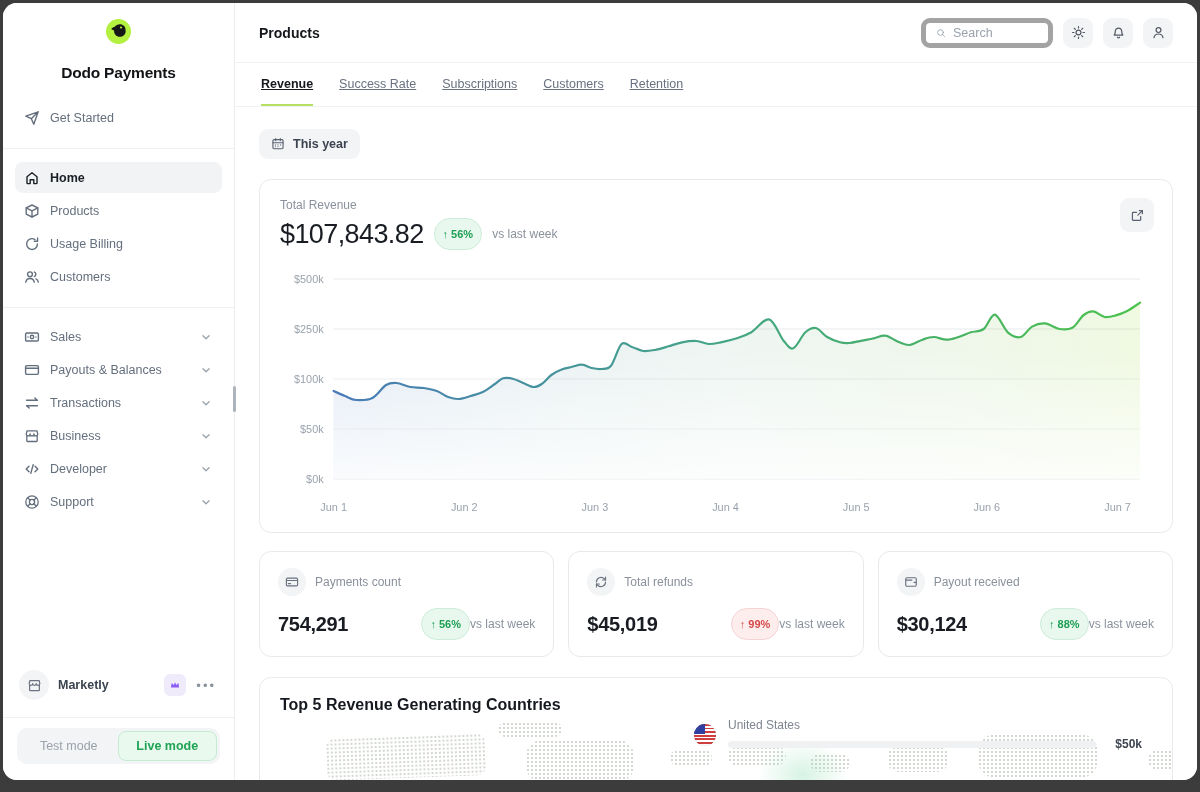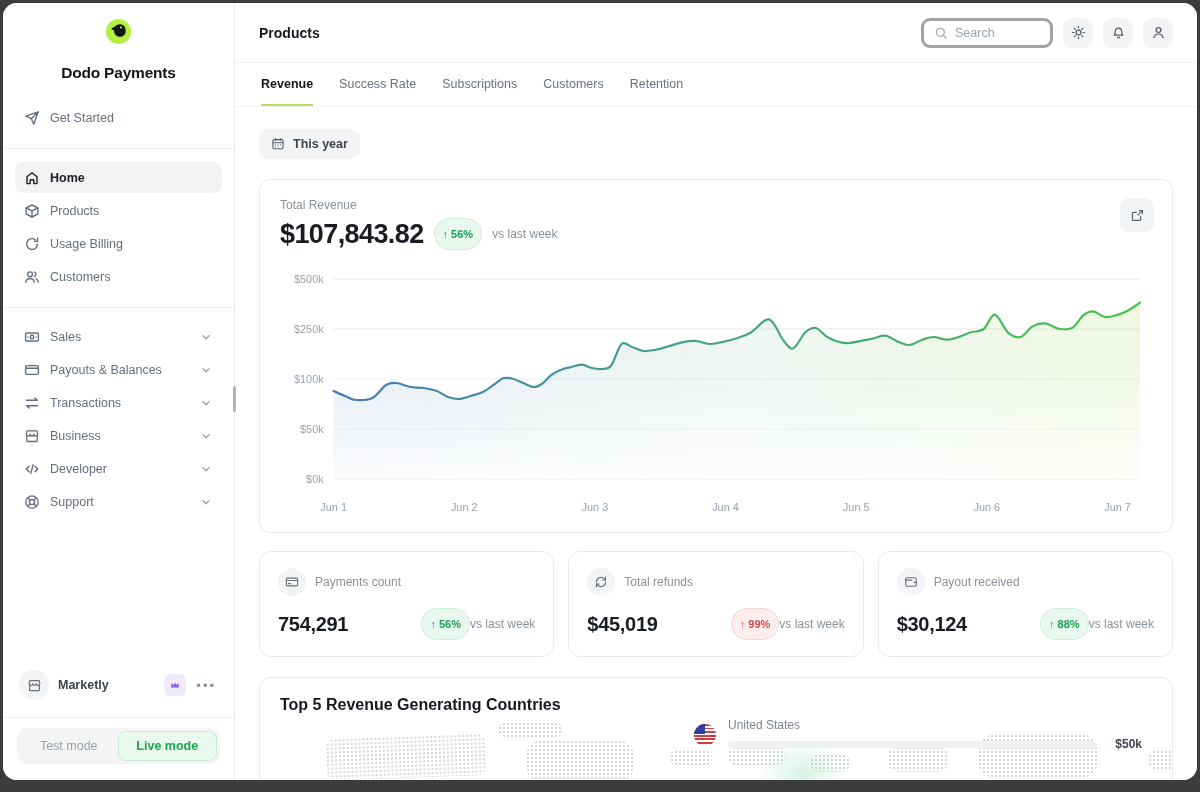--- a/index.html
+++ b/index.html
@@ -28,40 +28,40 @@
   .dots-btn { color:#8a929d; letter-spacing:2px; font-size:13px; cursor:pointer; padding:0 2px; }
   .mode-toggle { margin:10px 14px 16px 14px; background:#f3f4f5; border-radius:10px; padding:3px; display:flex; height:36px; }
   .mode-opt { flex:1; display:flex; align-items:center; justify-content:center; font-size:12.5px; border-radius:8px; color:#9aa2ad; cursor:pointer; }
   .mode-opt.live { background:#e9f9ee; border:1px solid #c4ecd2; color:#1fa355; font-weight:700; }
 
   
   .main { flex:1; display:flex; flex-direction:column; min-width:0; background:#fff; }
   .hdr { height:60px; display:flex; align-items:center; padding:0 24px; border-bottom:1px solid #f1f2f4; }
   .hdr-title { font-size:14px; font-weight:700; color:#15181d; }
   .hdr-right { margin-left:auto; display:flex; align-items:center; gap:10px; }
-  .search-box { display:flex; align-items:center; gap:7px; width:132px; height:30px; border:3px solid #a3a3a3;
+  .search-box { display:flex; align-items:center; gap:7px; width:132px; height:30px; border:5px solid #a3a3a3;
                 border-radius:9px; padding:0 10px; color:#9aa2ad; background:#fff; }
   .search-box input { border:none; outline:none; width:85px; font-size:12.5px; color:#444; background:transparent; font-family:"Liberation Sans",sans-serif; }
   .search-box input::placeholder { color:#9aa2ad; }
   .icon-btn { width:30px; height:30px; border-radius:9px; background:#f3f4f6; display:flex; align-items:center; justify-content:center; color:#555c66; cursor:pointer; border:none; }
 
   .tabs { display:flex; gap:26px; padding:0 26px; border-bottom:1px solid #f1f2f4; height:44px; align-items:flex-end; }
-  .tab { font-size:12.5px; color:#697180; padding-bottom:13px; border-bottom:2px solid transparent; cursor:pointer; }
+  .tab { font-size:12.5px; color:#697180; padding-bottom:13px; border-bottom:2px solid transparent; cursor:pointer;text-decoration:underline; }
   .tab.active { color:#15181d; font-weight:700; border-bottom-color:#b5e061; }
 
   .content { flex:1; padding:22px 24px 0 24px; overflow:hidden; }
   .chip { display:inline-flex; align-items:center; gap:8px; height:30px; padding:0 12px; background:#f3f4f6;
           border:none; border-radius:9px; font-size:12.5px; color:#3c4450; font-weight:600; cursor:pointer; font-family:"Liberation Sans",sans-serif; }
   .chip svg { color:#596270; }
 
   .card { background:#fff; border:1px solid #e8e9ec; border-radius:12px; }
   .revenue-card { margin-top:20px; padding:18px 20px 10px 20px; position:relative; }
   .rev-label { font-size:12px; color:#8a919c; }
   .rev-line { display:flex; align-items:center; gap:10px; margin-top:6px; }
-  .rev-value { font-size:27px; font-weight:700; color:#191d23; letter-spacing:-0.6px; }
+  .rev-value { font-size:27px; font-weight:400; color:#191d23; letter-spacing:-0.6px; }
   .pill { display:inline-flex; align-items:center; height:32px; padding:0 8px; border-radius:999px; font-size:11px; font-weight:700; }
   .pill.green { background:#e9f8ef; border:1px solid #cdecd9; color:#1c9e53; }
   .pill.red { background:#fdeded; border:1px solid #f6d4d4; color:#d64949; }
   .vs-text { font-size:12px; color:#8a919c; }
   .share-btn { position:absolute; top:18px; right:18px; width:34px; height:34px; border-radius:9px; background:#f3f4f6;
                border:none; display:flex; align-items:center; justify-content:center; color:#596270; cursor:pointer; }
   .chart-wrap { margin-top:14px; }
   .chart-wrap svg { display:block; width:100%; height:258px; }
 
   .stats-row { display:flex; gap:14px; margin-top:18px; }

